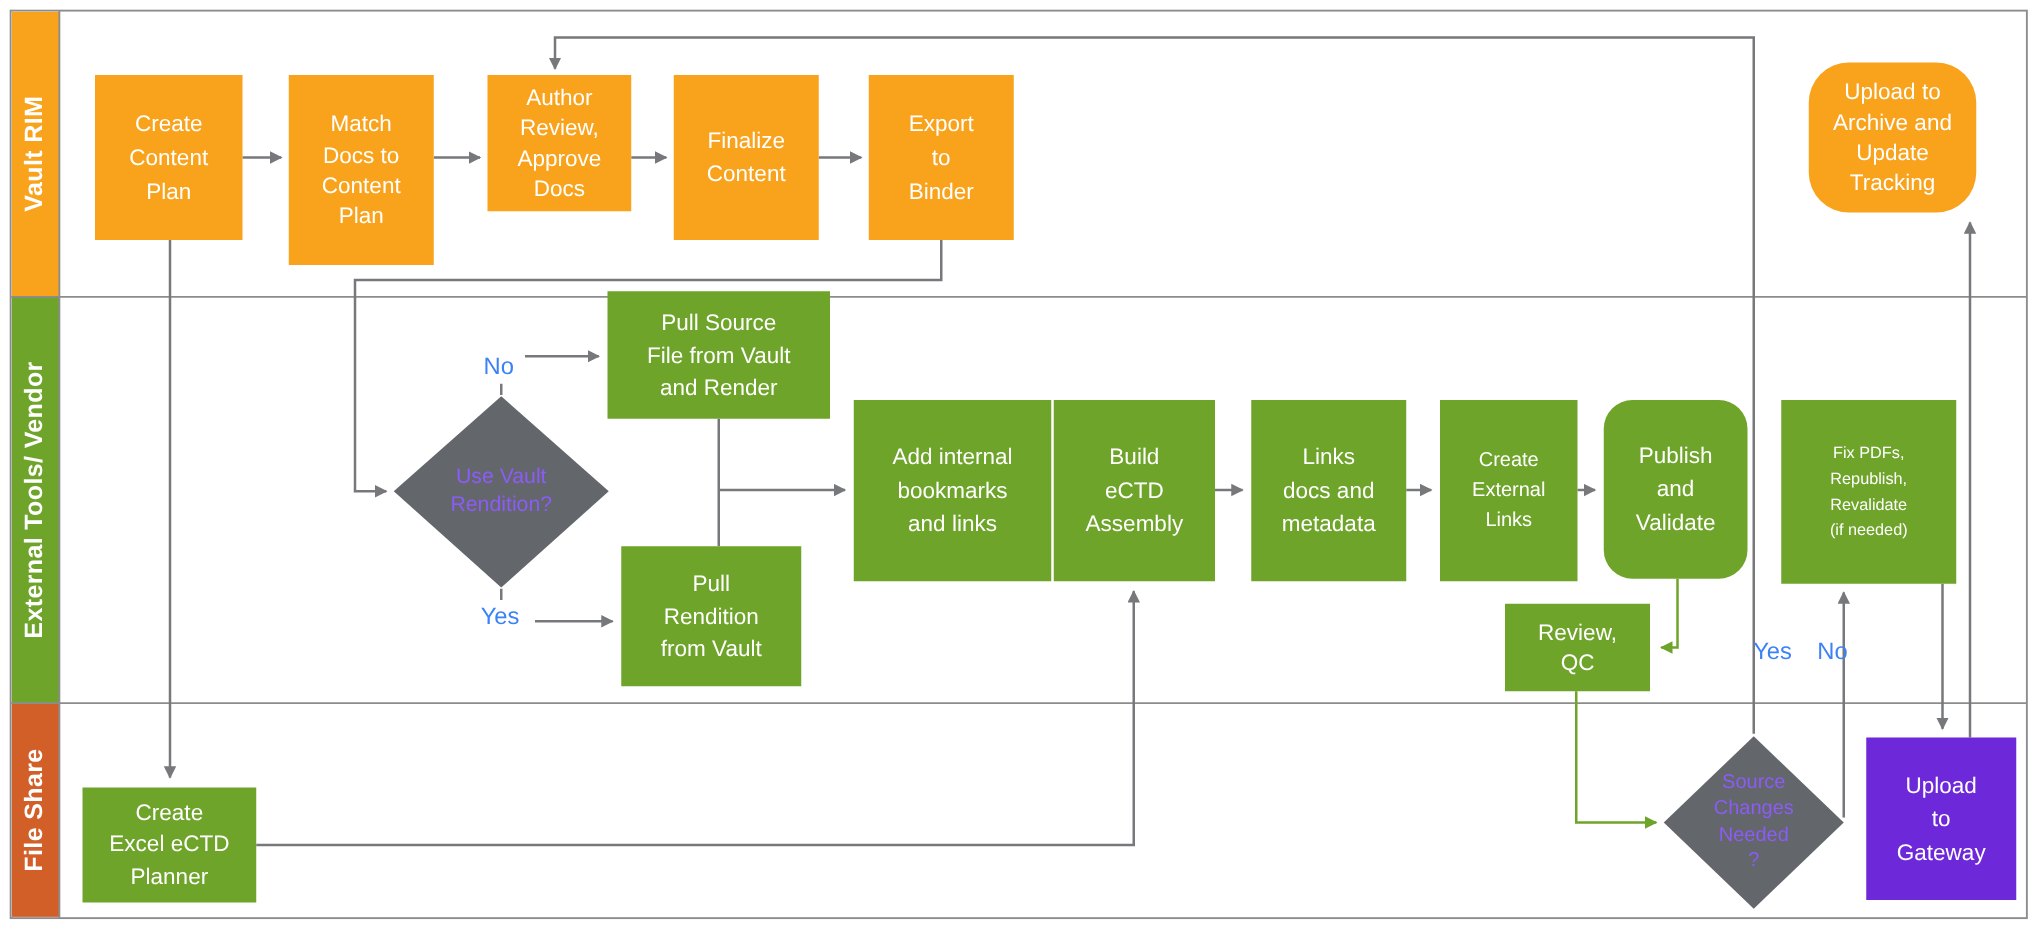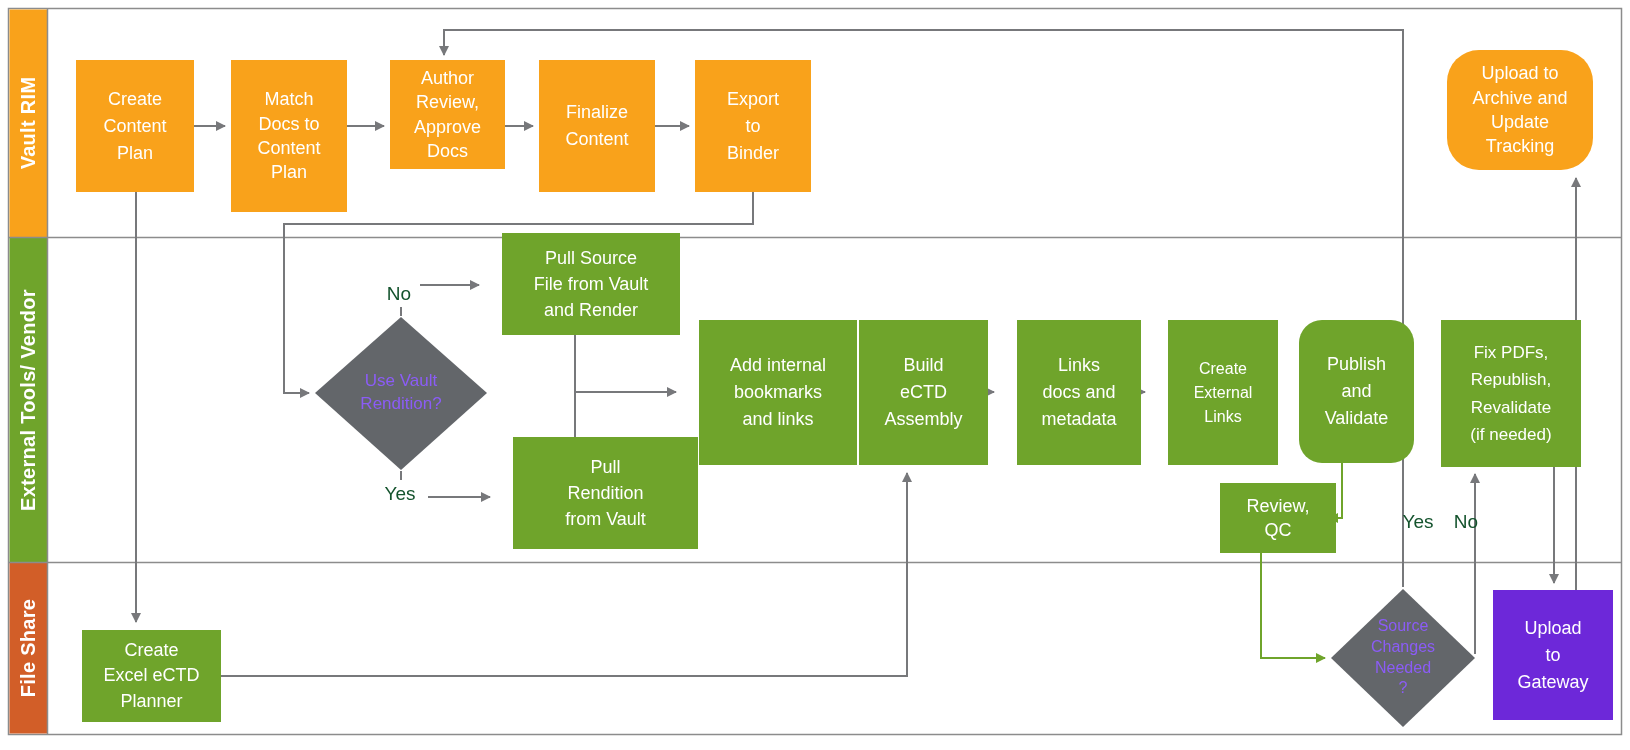--- a/index.html
+++ b/index.html
@@ -15,36 +15,36 @@
     position:absolute;
     display:flex;align-items:center;justify-content:center;
     text-align:center;
     color:#ffffff;
     font-size:18px;
     line-height:1.5;
     white-space:pre-line;
     box-sizing:border-box;
   }
   .node.orange{background:#F9A21B;}
-  .node.green{background:#6FA42B;margin-left:16px;}
+  .node.green{background:#6FA42B;}
   .node.rust{background:#6d28d9;}
   .node.rounded{border-radius:32px;}
   .diamond-label{
     position:absolute;
     transform:translate(-50%,-50%);
     color:#8b5cf6;
     text-align:center;
     font-size:17px;
     line-height:1.35;
     white-space:pre-line;
   }
   .edge-label{
     position:absolute;
     transform:translate(-50%,-50%);
-    color:#14532d;
+    color:#3b82f6;
     font-size:19px;
     white-space:nowrap;
   }
   .lane-label{
     position:absolute;
     transform:translate(-50%,-50%) rotate(-90deg);
     transform-origin:center center;
     color:#ffffff;
     font-size:20px;
     font-weight:700;
@@ -121,47 +121,47 @@
 Plan</div>
   <div class="node orange" style="left:390px;top:60px;width:115px;height:109px;line-height:1.35;">Author
 Review,
 Approve
 Docs</div>
   <div class="node orange" style="left:539px;top:60px;width:116px;height:132px;">Finalize
 Content</div>
   <div class="node orange" style="left:695px;top:60px;width:116px;height:132px;">Export
 to
 Binder</div>
-  <div class="node orange rounded" style="left:1447px;top:50px;width:146px;height:120px;line-height:1.35;">Upload to
+  <div class="node orange rounded" style="left:1447px;top:50px;width:134px;height:120px;line-height:1.35;">Upload to
 Archive and
 Update
 Tracking</div>
 
   <div class="node green" style="left:486px;top:233px;width:178px;height:102px;line-height:1.45;">Pull Source
 File from Vault
 and Render</div>
-  <div class="node green" style="left:497px;top:437px;width:185px;height:112px;line-height:1.45;">Pull
+  <div class="node green" style="left:497px;top:437px;width:144px;height:112px;line-height:1.45;">Pull
 Rendition
 from Vault</div>
   <div class="node green" style="left:683px;top:320px;width:158px;height:145px;">Add internal
 bookmarks
 and links</div>
   <div class="node green" style="left:843px;top:320px;width:129px;height:145px;">Build
 eCTD
 Assembly</div>
   <div class="node green" style="left:1001px;top:320px;width:124px;height:145px;">Links
 docs and
 metadata</div>
   <div class="node green" style="left:1152px;top:320px;width:110px;height:145px;font-size:16px;">Create
 External
 Links</div>
   <div class="node green" style="left:1283px;top:320px;width:115px;height:143px;border-radius:23px;">Publish
 and
 Validate</div>
-  <div class="node green" style="left:1425px;top:320px;width:140px;height:147px;font-size:17px;line-height:1.6;">Fix PDFs,
+  <div class="node green" style="left:1425px;top:320px;width:140px;height:147px;font-size:13px;line-height:1.6;">Fix PDFs,
 Republish,
 Revalidate
 (if needed)</div>
   <div class="node green" style="left:1204px;top:483px;width:116px;height:70px;line-height:1.35;">Review,
 QC</div>
 
   <div class="node green" style="left:66px;top:630px;width:139px;height:92px;line-height:1.4;">Create
 Excel eCTD
 Planner</div>
   <div class="node rust" style="left:1493px;top:590px;width:120px;height:130px;">Upload

